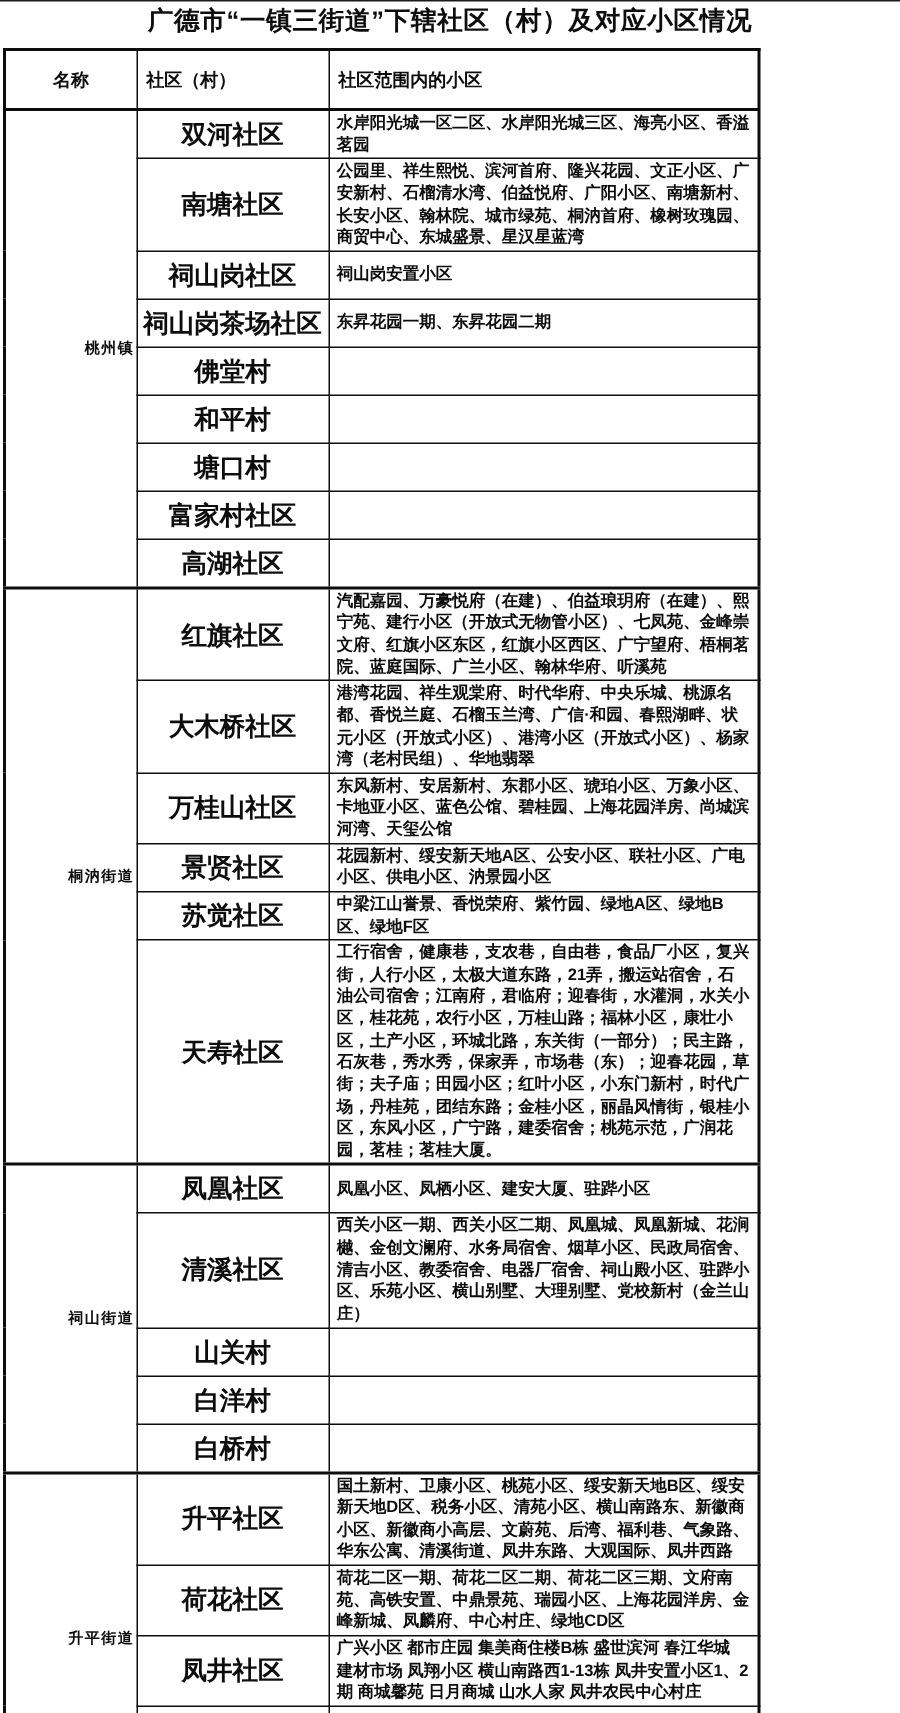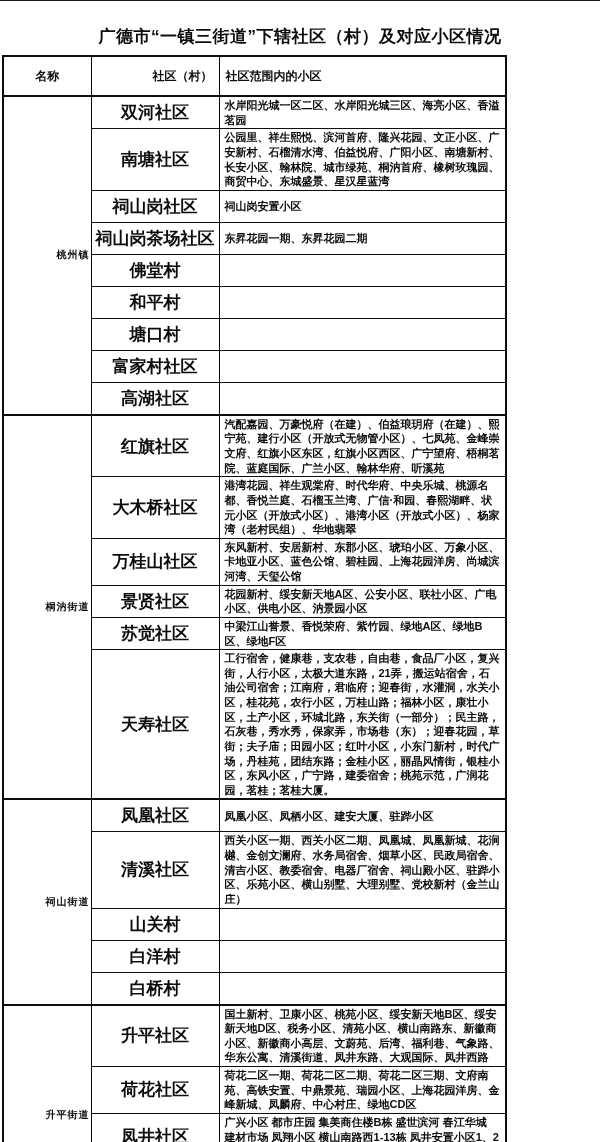--- a/index.html
+++ b/index.html
@@ -15,21 +15,21 @@
     background: #ffffff;
     box-sizing: border-box;
     border-top: 1px solid #1a1a1a;
     overflow: hidden;
   }
   .title {
     text-align: center;
     font-size: 17px;
     font-weight: bold;
     color: #0d0d0d;
-    padding: 24px 0 7px 0;
+    padding: 1px 0 7px 0;
     letter-spacing: 0.5px;
   }
   table.grid {
     width: 505px;
     margin: 0 2px;
     border-collapse: collapse;
     table-layout: fixed;
   }
   table.grid td, table.grid th {
     border: 1px solid #0d0d0d;
@@ -52,21 +52,21 @@
   }
   tr.header-row th {
     height: 40px;
     font-size: 12px;
     padding: 4px 6px;
   }
   th.h-name {
     text-align: center;
   }
   th.h-community {
-    text-align: right;
+    text-align: left;
   }
   th.h-estates {
     text-align: left;
     border-radius: 20px;
   }
   td.section-cell {
     text-align: right;
     vertical-align: middle;
     font-size: 10px;
     letter-spacing: 1px;

